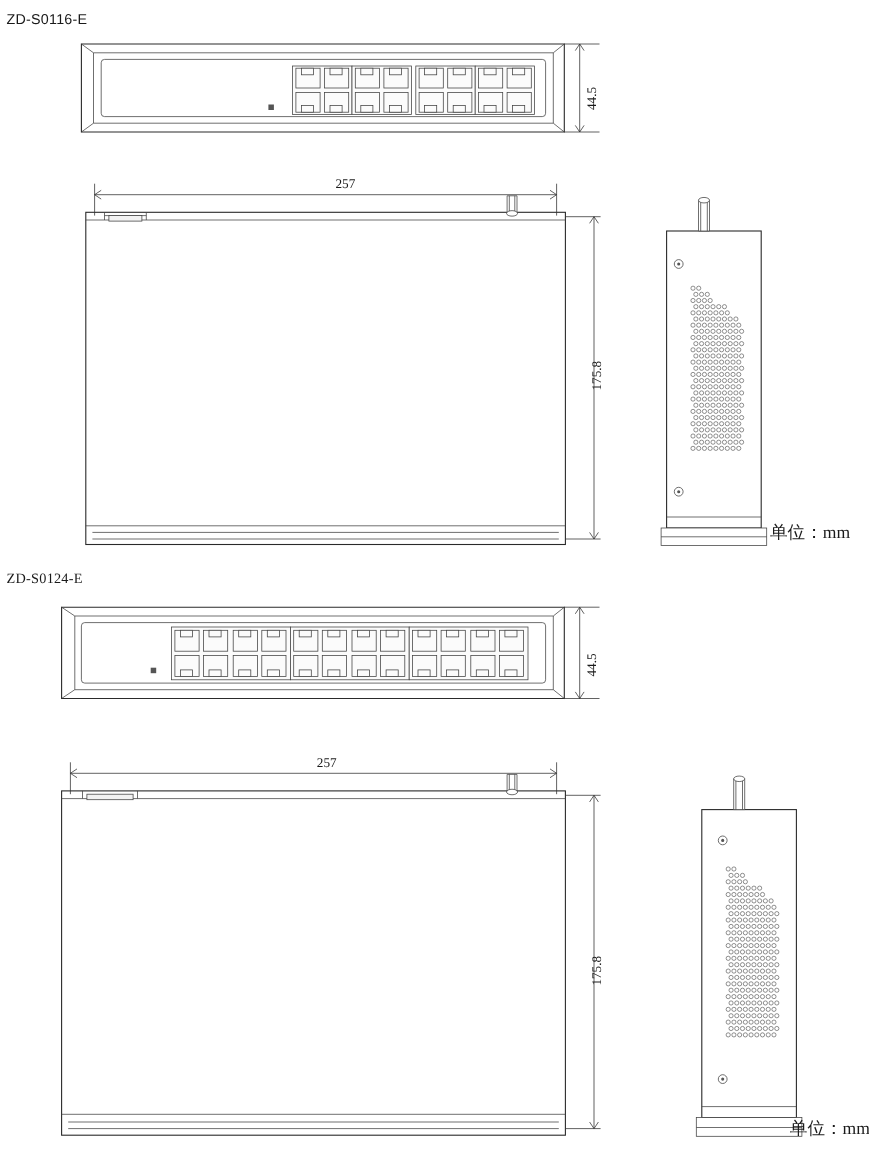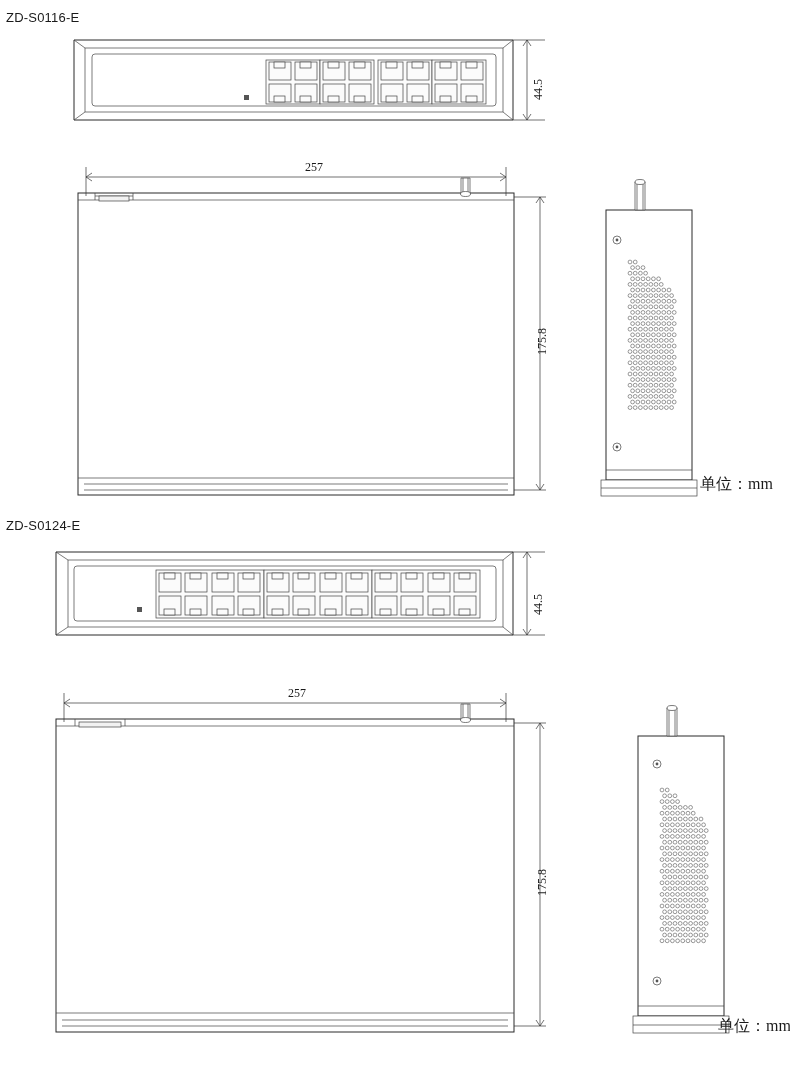--- a/index.html
+++ b/index.html
@@ -756,21 +756,21 @@
             <circle cx="688.0" cy="940.8" r="1.9" fill="none" stroke="#555" stroke-width="0.6"></circle>
             <circle cx="693.2" cy="940.8" r="1.9" fill="none" stroke="#555" stroke-width="0.6"></circle>
             <circle cx="698.4" cy="940.8" r="1.9" fill="none" stroke="#555" stroke-width="0.6"></circle>
             <circle cx="703.6" cy="940.8" r="1.9" fill="none" stroke="#555" stroke-width="0.6"></circle>
           </g>
       </g>
     </g>
 
   </svg>
 
-  <div class="model-label" style="left:6px; top:518px;">ZD-S0124-E</div>
+  <div class="model-label" style="left:6px; top:518px;font-family:Liberation Serif, serif;">ZD-S0124-E</div>
 
   <div class="dim-text vert" style="left:531px; top:615px;">44.5</div>
 
   <div class="dim-text" style="left:288px; top:686px;">257</div>
 
   <div class="dim-text vert" style="left:535px; top:896px;">175.8</div>
 
   <div class="unit-label" style="left:718px; top:1016px;">单位：mm</div>
 
 </div>

